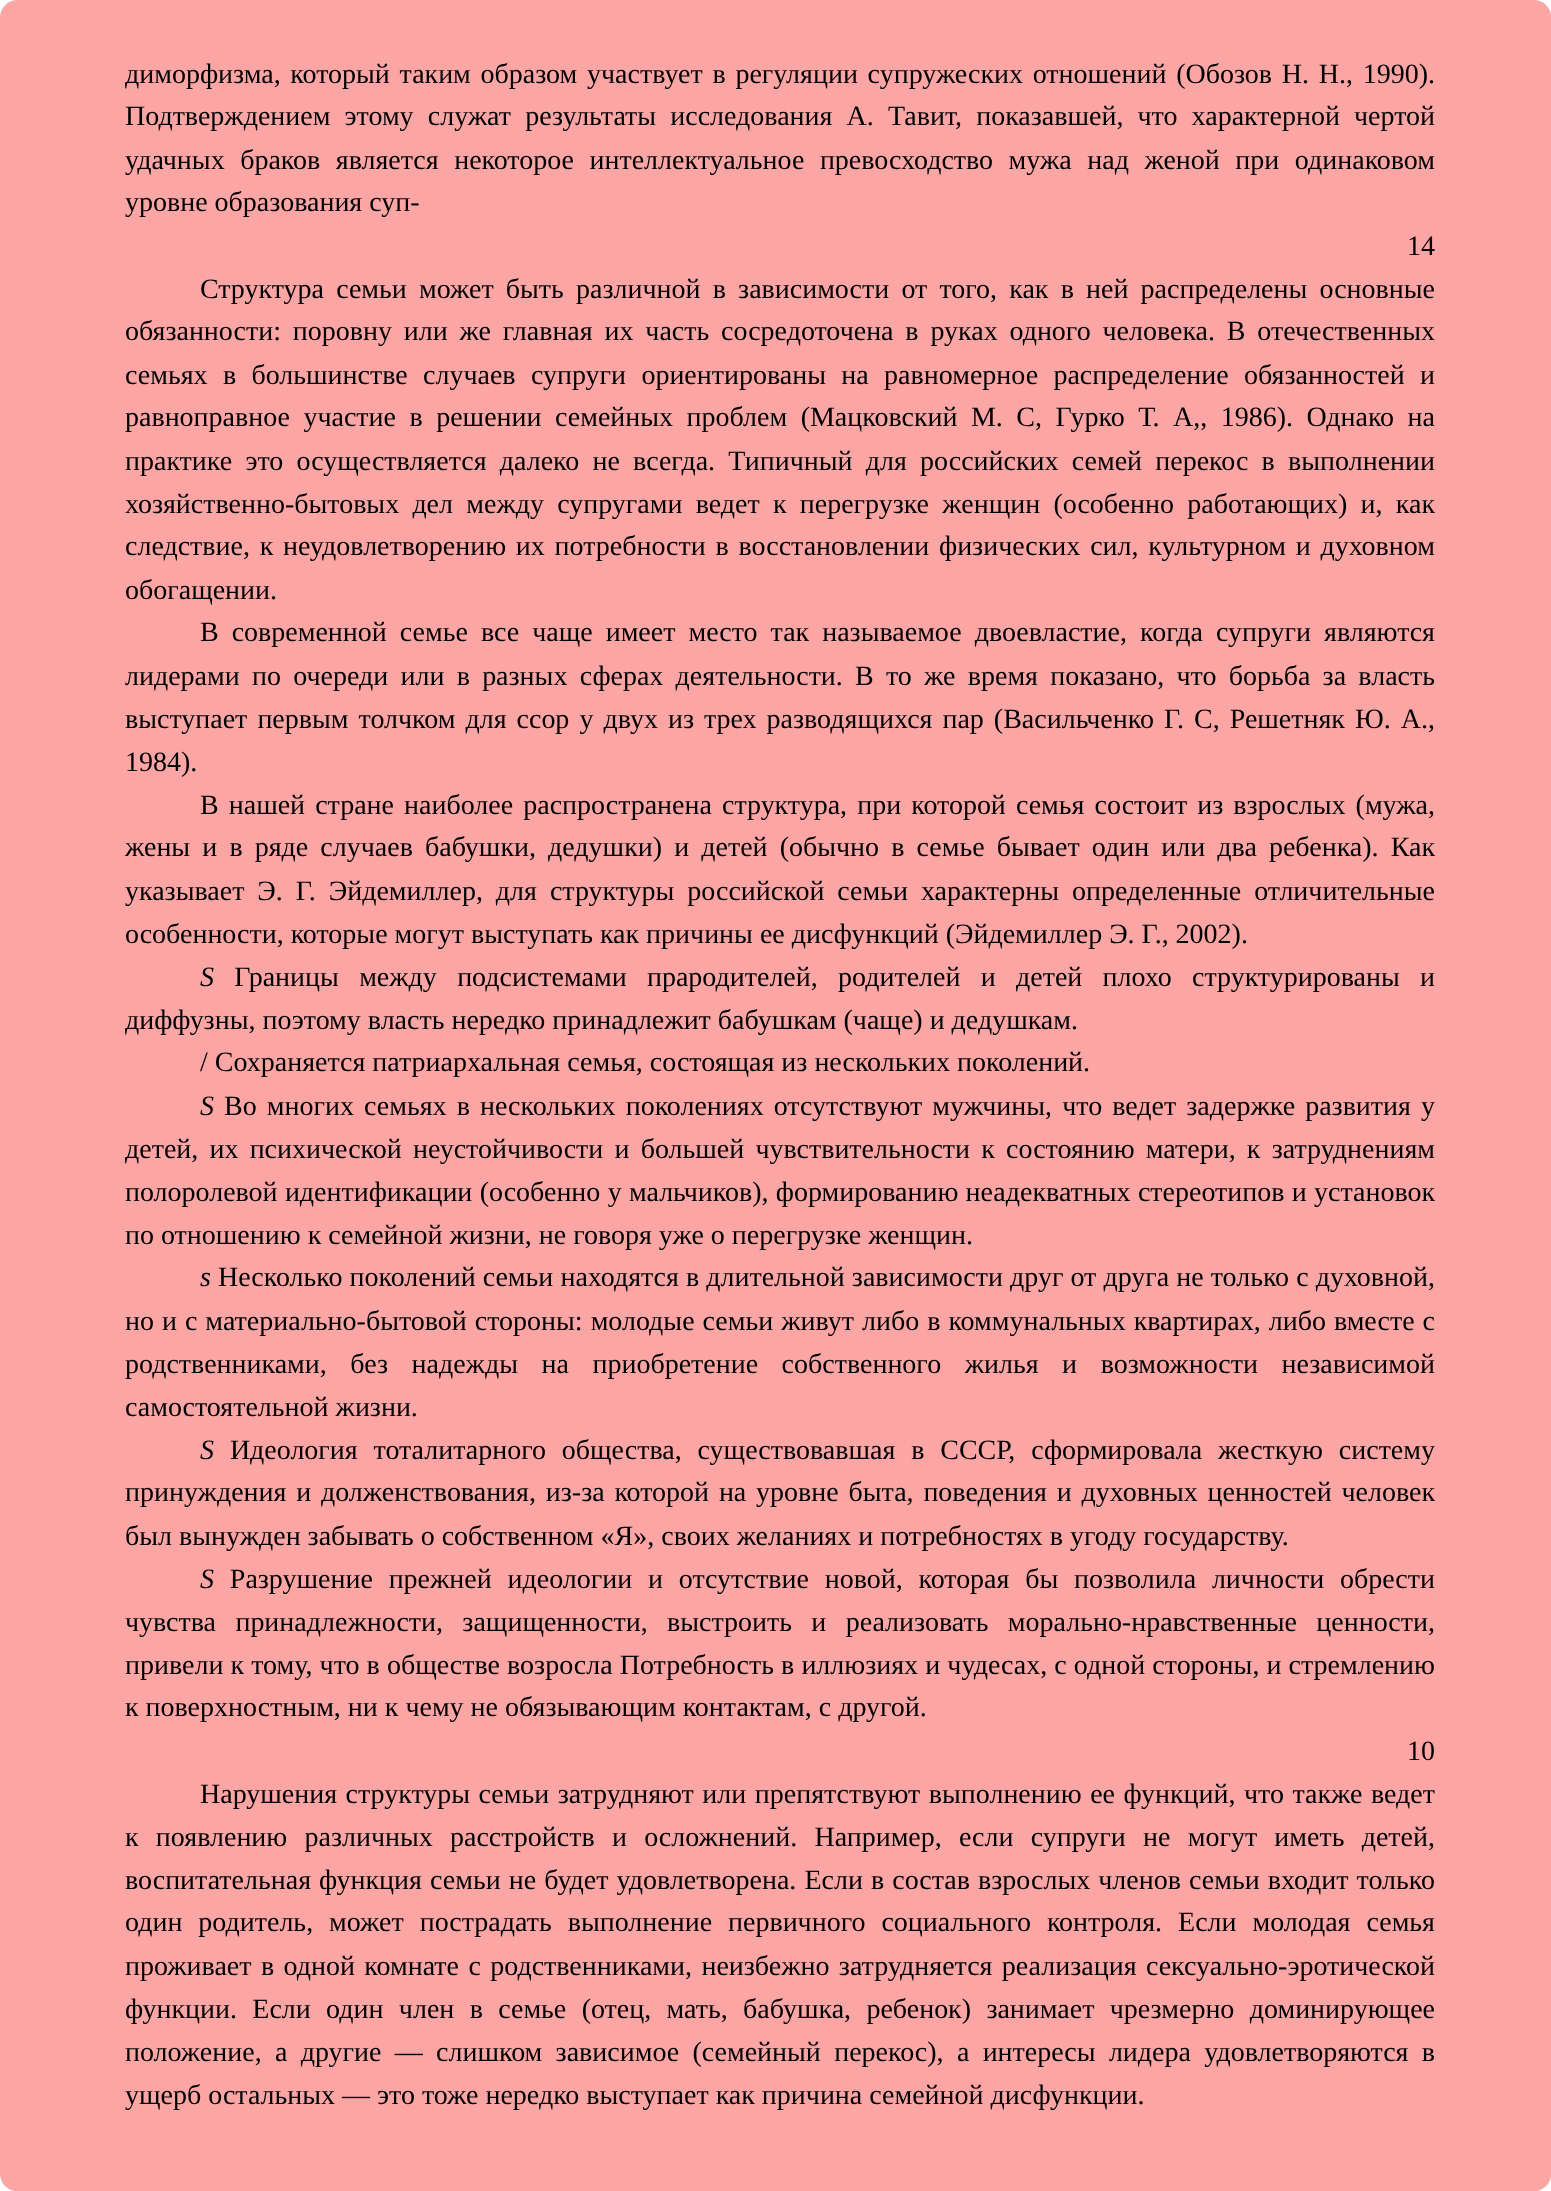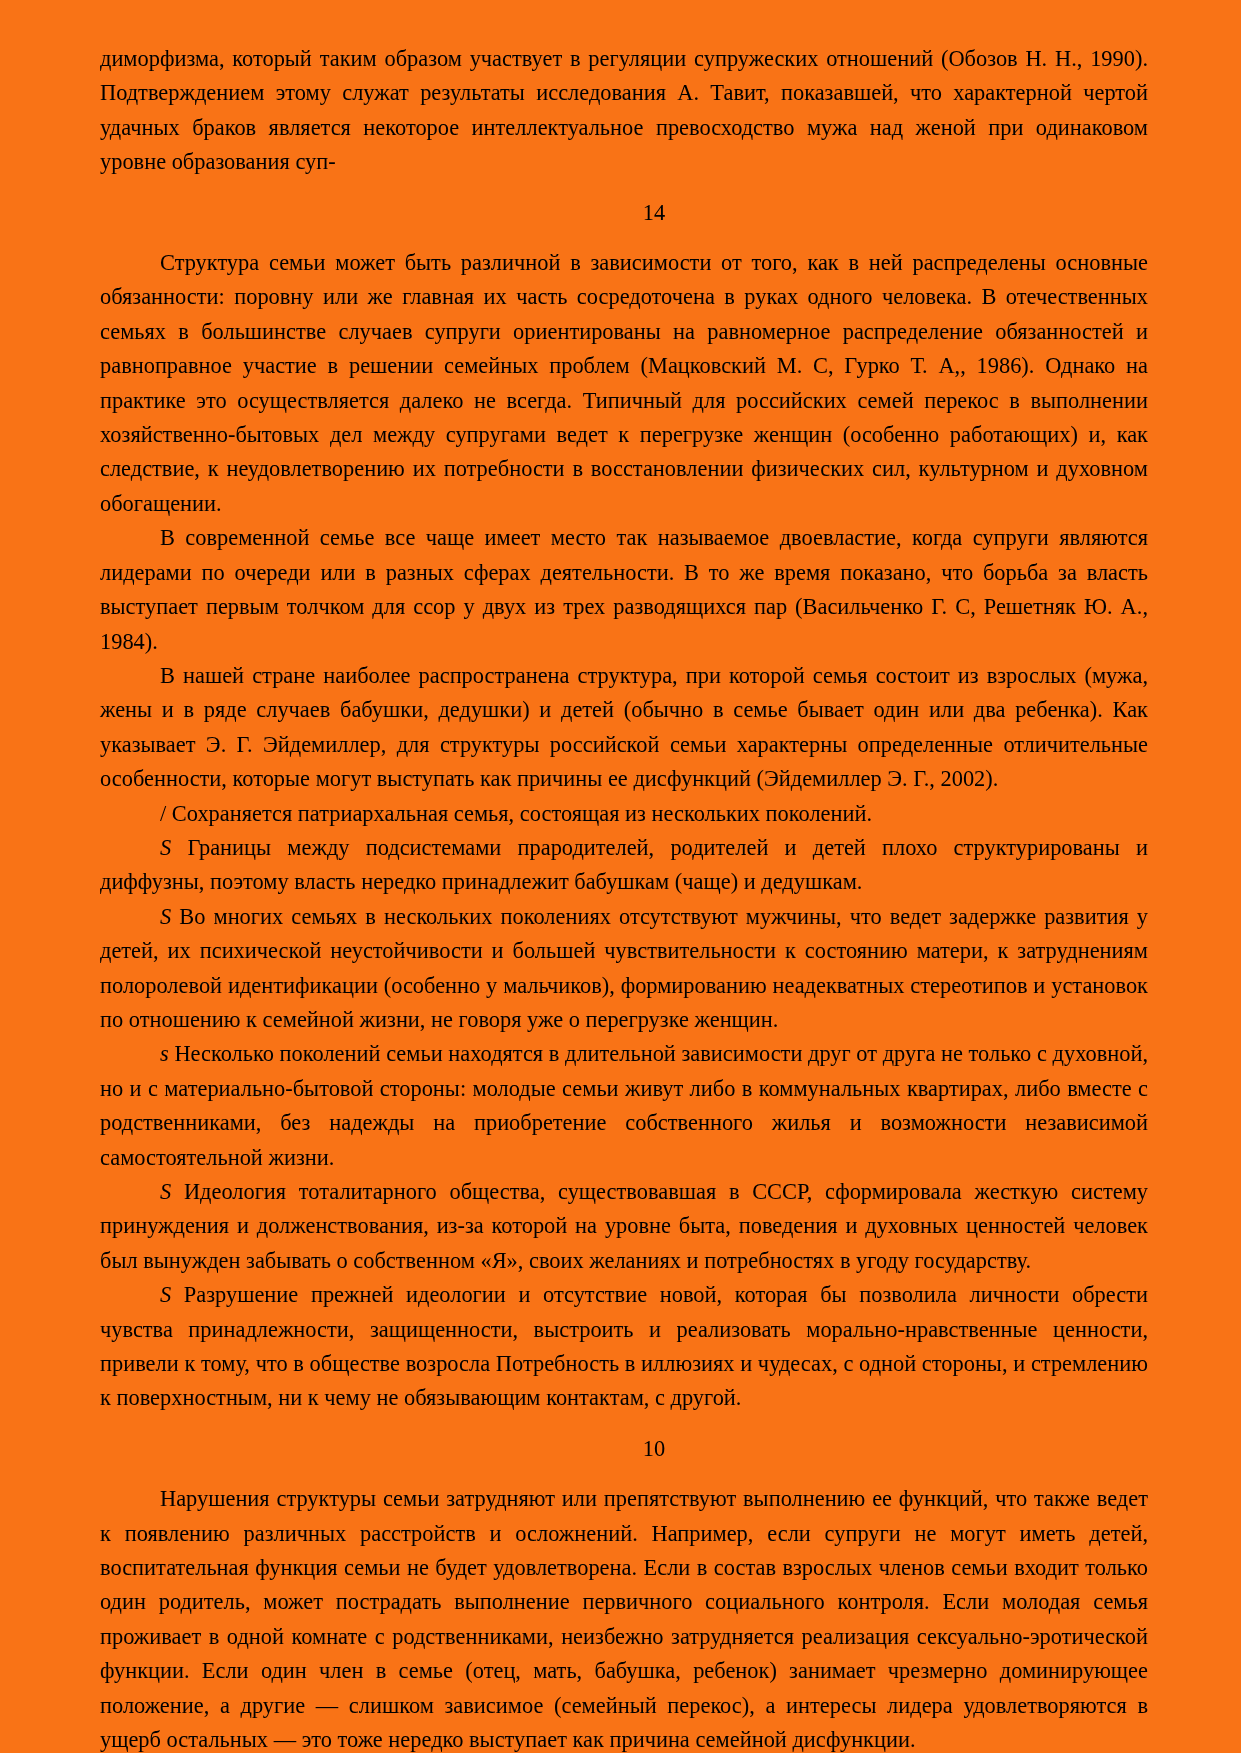--- a/index.html
+++ b/index.html
@@ -11,23 +11,24 @@
     width: 1241px;
     height: 1753px;
     font-family: "Liberation Serif", "DejaVu Serif", serif;
     color: #000000;
     -webkit-font-smoothing: none;
   }
   .page {
     position: relative;
     width: 1241px;
     height: 1753px;
-    background: #f97316;
+    background: #fca5a5;
     box-sizing: border-box;
     padding: 42px 93px 0 100px;
+    border-radius: 14px;
   }
   .body-text {
     font-size: 22.4px;
     line-height: 34.4px;
     text-align: justify;
     text-justify: inter-word;
     letter-spacing: 0px;
     word-spacing: 0px;
   }
   p.para {
@@ -36,23 +37,23 @@
     text-align: justify;
   }
   p.para.noindent {
     text-indent: 0;
   }
   p.para:last-of-type {
     text-align: justify;
   }
   
   .pagenum {
-    margin: 16px;
+    margin: 0;
     text-indent: 60px;
-    text-align: center;
+    text-align: right;
   }
   .bullet-para {
     margin: 0;
     text-indent: 60px;
     text-align: justify;
   }
   .marker {
     font-style: italic;
     font-family: "Liberation Serif", "DejaVu Serif", serif;
   }
@@ -70,23 +71,23 @@
 
     <p class="pagenum">14</p>
 
 
     <p class="para">Структура семьи может быть различной в зависимости от того, как в ней распределены основные обязанности: поровну или же главная их часть сосредоточена в руках одного человека. В отечественных семьях в большинстве случаев супруги ориентированы на равномерное распределение обязанностей и равноправное участие в решении семейных проблем (Мацковский М. С, Гурко Т. А,, 1986). Однако на практике это осуществляется далеко не всегда. Типичный для российских семей перекос в выполнении хозяйственно-бытовых дел между супругами ведет к перегрузке женщин (особенно работающих) и, как следствие, к неудовлетворению их потребности в восстановлении физических сил, культурном и духовном обогащении.</p>
 
     <p class="para">В современной семье все чаще имеет место так называемое двоевластие, когда супруги являются лидерами по очереди или в разных сферах деятельности. В то же время показано, что борьба за власть выступает первым толчком для ссор у двух из трех разводящихся пар (Васильченко Г. С, Решетняк Ю. А., 1984).</p>
 
     <p class="para">В нашей стране наиболее распространена структура, при которой семья состоит из взрослых (мужа, жены и в ряде случаев бабушки, дедушки) и детей (обычно в семье бывает один или два ребенка). Как указывает Э. Г. Эйдемиллер, для структуры российской семьи характерны определенные отличительные особенности, которые могут выступать как причины ее дисфункций (Эйдемиллер Э. Г., 2002).</p>
 
+    <p class="bullet-para"><span class="marker">S</span><span> Границы между подсистемами прародителей, родителей и детей плохо структурированы и диффузны, поэтому власть нередко принадлежит бабушкам (чаще) и дедушкам.</span></p>
+
     <p class="bullet-para"><span class="marker marker-slash">/</span><span> Сохраняется патриархальная семья, состоящая из нескольких поколений.</span></p>
-
-    <p class="bullet-para"><span class="marker">S</span><span> Границы между подсистемами прародителей, родителей и детей плохо структурированы и диффузны, поэтому власть нередко принадлежит бабушкам (чаще) и дедушкам.</span></p>
 
     <p class="bullet-para"><span class="marker">S</span><span> Во многих семьях в нескольких поколениях отсутствуют мужчины, что ведет задержке развития у детей, их психической неустойчивости и большей чувствительности к состоянию матери, к затруднениям полоролевой идентификации (особенно у мальчиков), формированию неадекватных стереотипов и установок по отношению к семейной жизни, не говоря уже о перегрузке женщин.</span></p>
 
     <p class="bullet-para"><span class="marker">s</span><span> Несколько поколений семьи находятся в длительной зависимости друг от друга не только с духовной, но и с материально-бытовой стороны: молодые семьи живут либо в коммунальных квартирах, либо вместе с родственниками, без надежды на приобретение собственного жилья и возможности независимой самостоятельной жизни.</span></p>
 
     <p class="bullet-para"><span class="marker">S</span><span> Идеология тоталитарного общества, существовавшая в СССР, сформировала жесткую систему принуждения и долженствования, из-за которой на уровне быта, поведения и духовных ценностей человек был вынужден забывать о собственном «Я», своих желаниях и потребностях в угоду государству.</span></p>
 
     <p class="bullet-para"><span class="marker">S</span><span> Разрушение прежней идеологии и отсутствие новой, которая бы позволила личности обрести чувства принадлежности, защищенности, выстроить и реализовать морально-нравственные ценности, привели к тому, что в обществе возросла Потребность в иллюзиях и чудесах, с одной стороны, и стремлению к поверхностным, ни к чему не обязывающим контактам, с другой.</span></p>
 
     <p class="pagenum">10</p>

